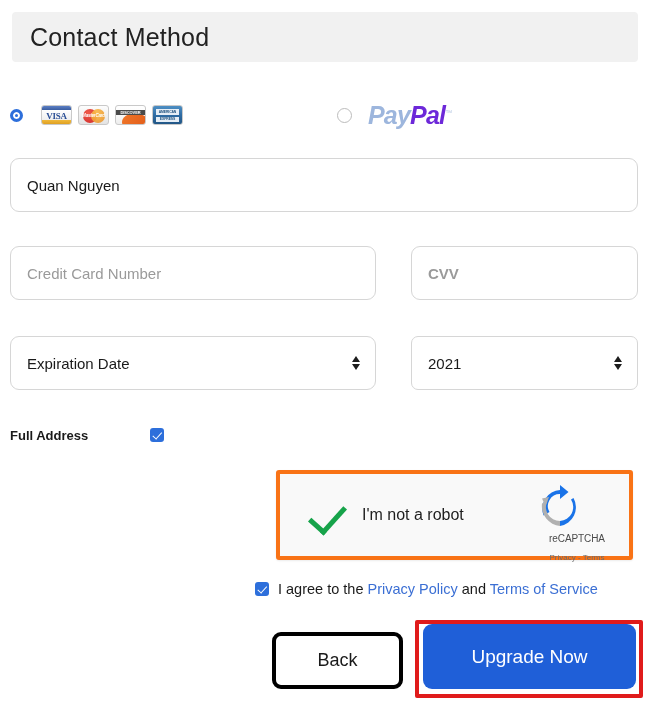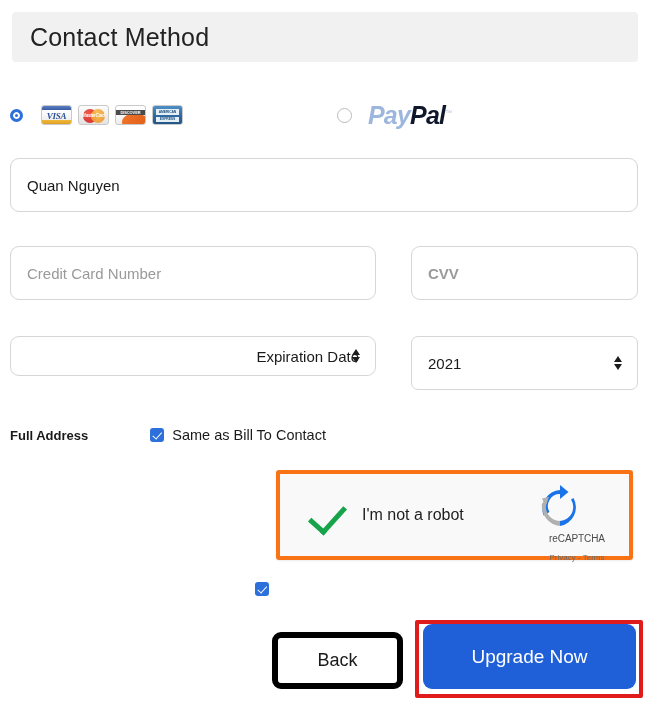--- a/index.html
+++ b/index.html
@@ -94,21 +94,21 @@
     position: absolute; left: 0; top: 0; width: 100%; height: 4px;
     background: linear-gradient(#5b7fc4, #3a5da0);
   }
   .ico-visa .stripe-bot {
     position: absolute; left: 0; bottom: 0; width: 100%; height: 4px;
     background: linear-gradient(#f0b93c, #dfa022);
   }
   .ico-visa .vtext {
     position: absolute; left: 0; right: 0; top: 5px; height: 11px;
     font-family: "Liberation Serif", serif;
-    font-style: italic; font-weight: bold;
+    font-weight: bold;
     font-size: 9px; line-height: 11px;
     color: #2b4f96; text-align: center; letter-spacing: -0.2px;
   }
   
   .ico-mc {
     background: linear-gradient(#fdfdfd, #e3e3e3);
   }
   .ico-mc .c1, .ico-mc .c2 {
     position: absolute; top: 3px; width: 14px; height: 14px; border-radius: 50%;
   }
@@ -166,21 +166,21 @@
   .paypal-logo {
     margin-left: 16px;
     font-family: "Liberation Sans", sans-serif;
     font-size: 25px;
     font-weight: bold;
     font-style: italic;
     letter-spacing: -0.8px;
     position: relative;
   }
   .paypal-logo .pp-a { color: #9db6dd; }
-  .paypal-logo .pp-b { color: #0f172a; }
+  .paypal-logo .pp-b { color: #6d28d9; }
   .paypal-logo .pp-tm {
     font-size: 7px; font-style: normal; font-weight: normal;
     color: #b8c9e3; vertical-align: super;
   }
 
   
   .field {
     position: absolute;
     box-sizing: border-box;
     border: 1px solid #d6d6d6;
@@ -205,21 +205,21 @@
     box-sizing: border-box;
     border: 1px solid #d6d6d6;
     border-radius: 9px;
     background: #ffffff;
     font-size: 15px;
     color: #1a1a1a;
     display: flex;
     align-items: center;
     padding: 0 16px;
   }
-  #exp-select  { left: 10px;  top: 336px; width: 366px; height: 40px; justify-content: flex-end; }
+  #exp-select  { left: 10px;  top: 336px; width: 366px; height: 54px; }
   #year-select { left: 411px; top: 336px; width: 227px; height: 54px; border-radius: 7px; }
   .stepper {
     position: absolute;
     right: 14px;
     top: 50%;
     transform: translateY(-50%);
     width: 9px;
     height: 20px;
     display: flex;
     flex-direction: column;
@@ -357,21 +357,21 @@
   }
 
   
   .btn-back {
     position: absolute;
     left: 272px;
     top: 632px;
     width: 131px;
     height: 57px;
     box-sizing: border-box;
-    border: 6px solid #000000;
+    border: 4px solid #000000;
     border-radius: 9px;
     background: #ffffff;
     font-family: "Liberation Sans", sans-serif;
     font-size: 18px;
     color: #1a1a1a;
     display: flex;
     align-items: center;
     justify-content: center;
     cursor: pointer;
   }
@@ -471,21 +471,20 @@
   <span>2021</span>
   <span class="stepper">
     <i class="up"></i>
       <i class="down"></i>
   </span>
 </div>
 
 <div class="addr-row">
   <span class="addr-label">Full Address</span>
   <span class="cb"></span>
-  <span class="addr-text">Same as Bill To Contact</span>
 </div>
 
 <div class="recaptcha">
   <span class="rc-check"></span>
   <span class="rc-label">I'm not a robot</span>
   <span class="rc-brand">
     <span class="rc-logo">
       <svg width="46" height="44" viewBox="0 0 46 44">
         <path d="M23 6 L23 1 L31.5 8 L23 15 L23 10 A12 12 0 0 0 12.5 28 L6.5 31.5 A19 19 0 0 1 23 6 Z" fill="#1a73e8"></path>
         <path d="M36.5 14 A19 19 0 0 1 23 42 L23 37 A14 14 0 0 0 34 15.5 Z" fill="#1a73e8"></path>
@@ -493,17 +492,18 @@
         <path d="M12 13 L5 14.5 L8.5 22.5 Z" fill="#b0b0b0"></path>
       </svg>
     </span>
     <span class="rc-name">reCAPTCHA</span>
     <span class="rc-terms">Privacy - Terms</span>
   </span>
 </div>
 
 <div class="agree-row">
   <span class="cb"></span>
+  <span class="agree-text"><span>I agree to the </span><a href="#">Privacy Policy</a><span> and </span><a href="#">Terms of Service</a></span>
 </div>
 
 <div class="btn-back">Back</div>
 <div class="btn-upgrade">Upgrade Now</div>
 <div class="annotation-box"></div>
 
 </body></html>

